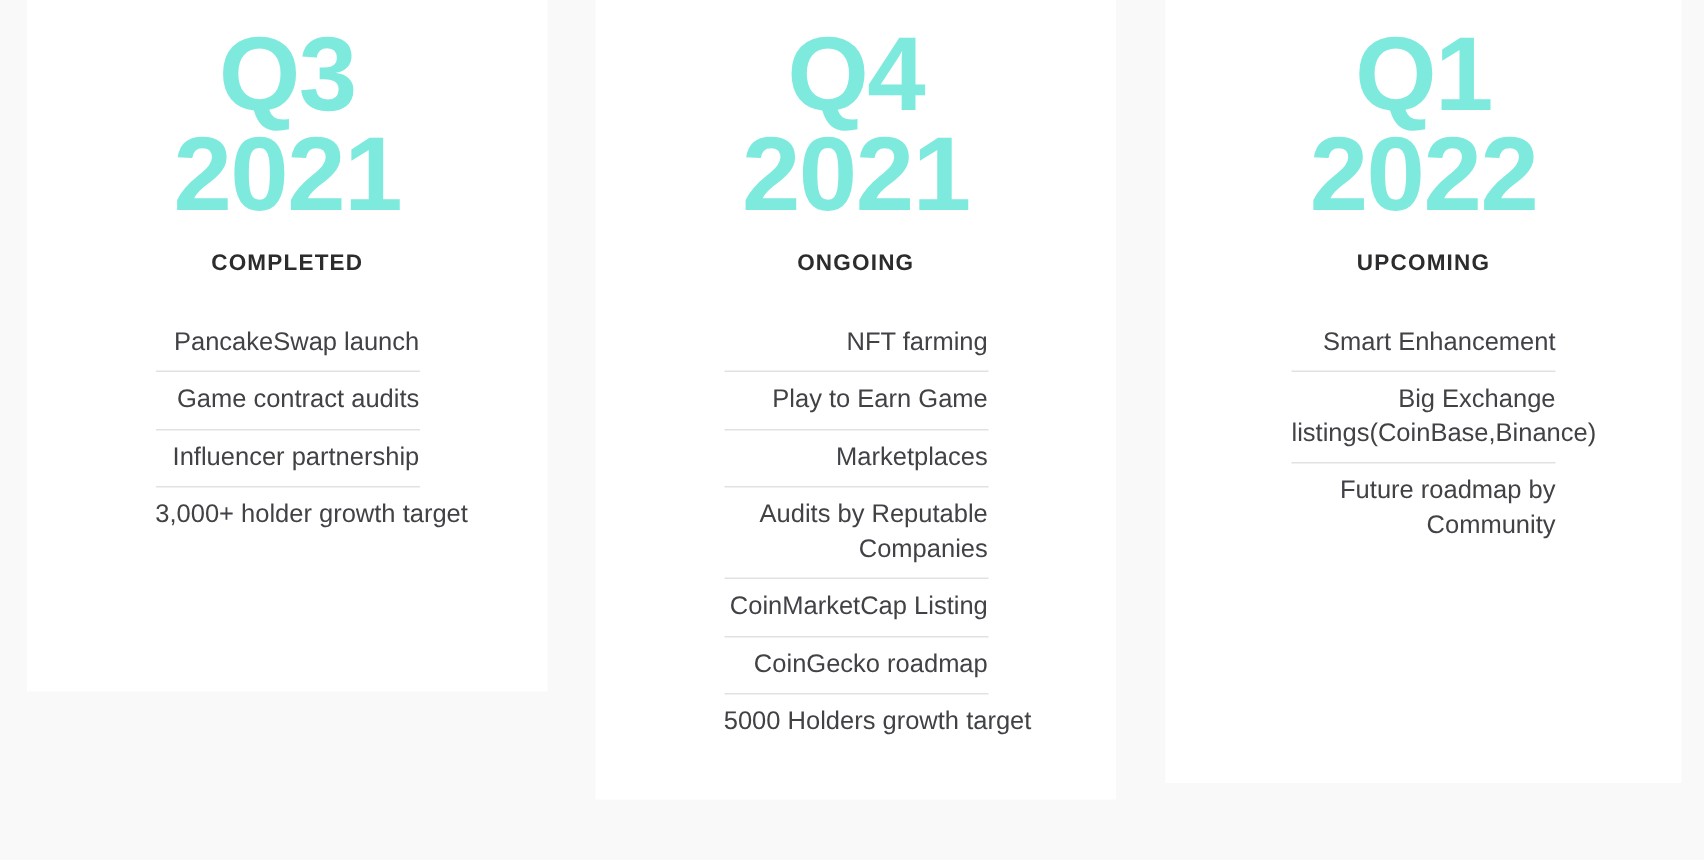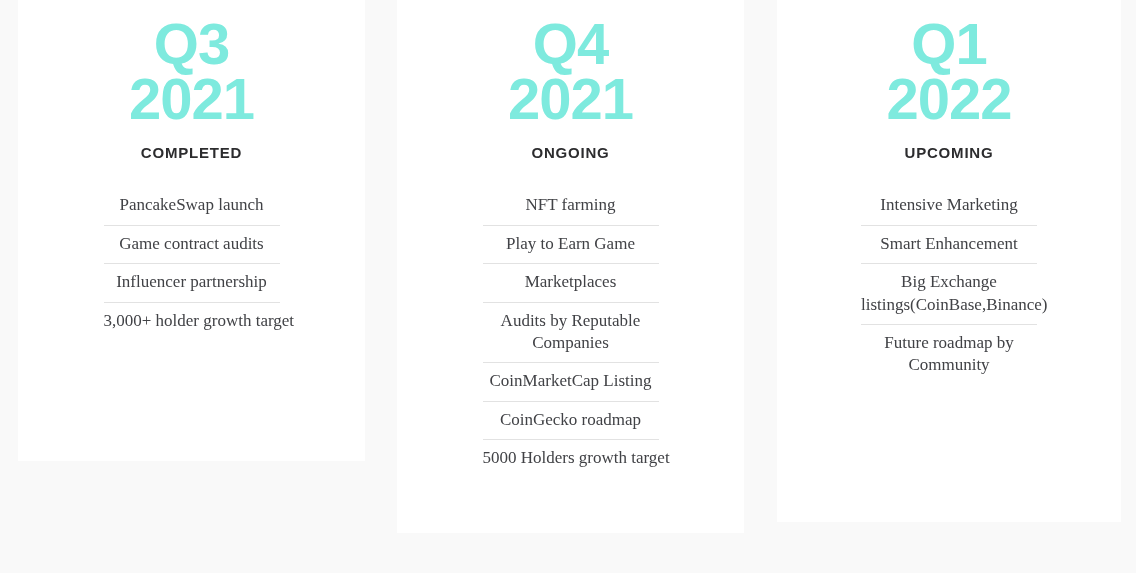--- a/index.html
+++ b/index.html
@@ -32,21 +32,21 @@
   }
 
   
   .card-1 { left: 18px;  width: 347px; height: 461px; }
   .card-2 { left: 397px; width: 347px; height: 533px; }
   .card-3 { left: 777px; width: 344px; height: 522px; }
 
   .quarter-heading {
     margin: 0;
     padding-top: 16px;
-    font-size: 58px;
+    font-size: 70px;
     line-height: 0.95;
     font-weight: bold;
     letter-spacing: -1px;
     color: #7eeade;
     text-align: center;
     white-space: nowrap;
   }
   .quarter-heading .year {
     display: block;
   }
@@ -65,25 +65,24 @@
     list-style: none;
     margin: 0;
     padding: 26px 0 0 0;
     width: 176px;
   }
 
   .milestone {
     font-size: 17px;
     line-height: 1.32;
     color: #414246;
-    text-align: center;
+    text-align: right;
     padding: 7px 0 8px 0;
     border-bottom: 1px solid #e2e2e2;
     white-space: nowrap;
-    font-family: Liberation Serif, serif;
   }
   .milestone.wrap {
     white-space: normal;
   }
   .milestone.last {
     border-bottom: none;
   }
 </style>
 </head>
 <body>
@@ -121,20 +120,19 @@
     </ul>
   </div>
 
   <div class="card card-3">
     <h2 class="quarter-heading">
       <span>Q1</span>
       <span class="year">2022</span>
     </h2>
     <p class="status-label">UPCOMING</p>
     <ul class="milestones">
-      <li class="milestone">Intensive Marketing</li>
       <li class="milestone">Smart Enhancement</li>
       <li class="milestone wrap">Big Exchange listings(CoinBase,Binance)</li>
       <li class="milestone wrap last">Future roadmap by Community</li>
     </ul>
   </div>
 
 </div>
 
 </body></html>

